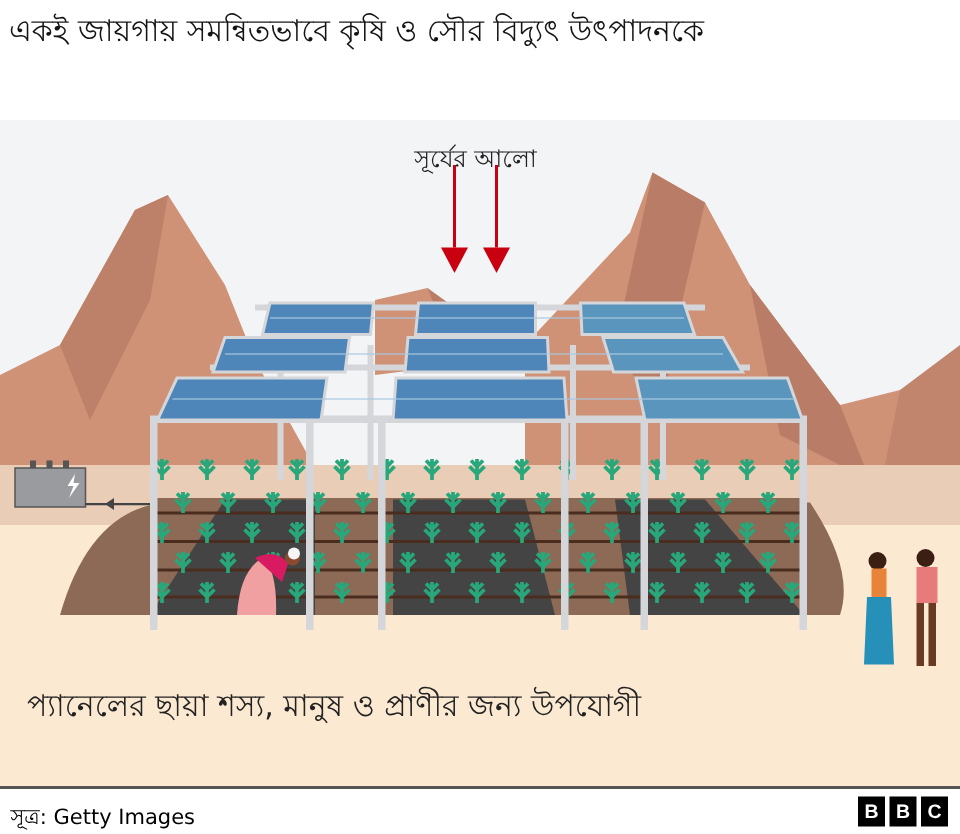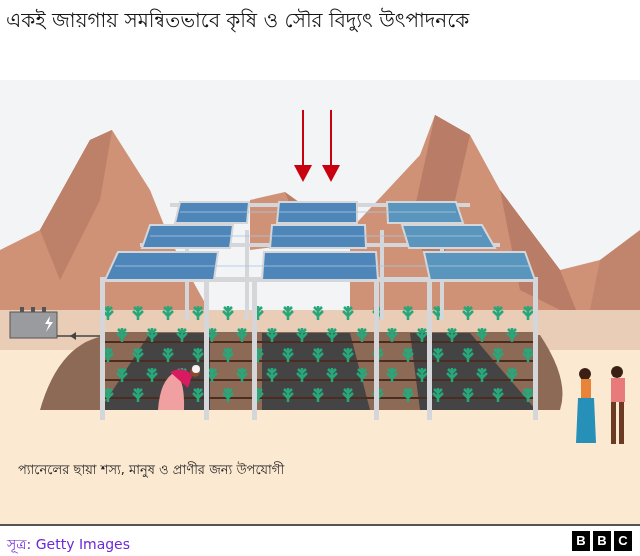--- a/index.html
+++ b/index.html
@@ -2,24 +2,24 @@
 <html><head>
 <meta charset="utf-8">
 <style>
   html,body{margin:0;padding:0;}
   body{width:640px;height:556px;background:#ffffff;overflow:hidden;position:relative;font-family:"DejaVu Sans",sans-serif;}
   .title{position:absolute;left:6px;top:2px;width:628px;font-size:20px;line-height:36px;color:#141414;margin:0;font-weight:normal;}
   .title span{display:block;}
   .illus{position:absolute;left:0;top:80px;width:640px;height:446px;background:#f3f4f6;overflow:hidden;}
   .illus svg{position:absolute;left:0;top:0;}
   .sun-label{position:absolute;left:262px;top:13px;width:110px;text-align:center;font-size:16px;color:#222;}
-  .caption{position:absolute;left:18px;top:379px;width:500px;font-size:13px;line-height:22px;color:#222;}
+  .caption{position:absolute;left:18px;top:379px;width:500px;font-size:20px;line-height:22px;color:#222;}
   .caption span{display:block;}
   .footer{position:absolute;left:0;top:524px;width:640px;height:32px;border-top:2px solid #555;background:#fff;}
-  .source{position:absolute;left:7px;top:7px;font-size:14px;color:#6d28d9;}
+  .source{position:absolute;left:7px;top:7px;font-size:14px;color:#000000;}
   .bbc{position:absolute;right:8px;top:5px;display:flex;gap:3px;}
   .bbc div{width:18px;height:20px;background:#000;color:#fff;font-weight:bold;font-size:13px;line-height:20px;text-align:center;font-family:"Liberation Sans",sans-serif;}
 </style>
 </head>
 <body>
 
 <h1 class="title">
   <span>একই জায়গায় সমন্বিতভাবে কৃষি ও সৌর বিদ্যুৎ উৎপাদনকে</span>
 </h1>
 
@@ -193,20 +193,21 @@
     <g>
       <circle cx="585" cy="294" r="6" fill="#3a1f12"></circle>
       <rect x="581" y="299" width="10" height="20" fill="#e8843a"></rect>
       <polygon points="578,318 594,318 596,363 576,363" fill="#2690b8"></polygon>
       <circle cx="617" cy="292" r="6" fill="#3a1f12"></circle>
       <rect x="611" y="298" width="14" height="24" fill="#e77a7a"></rect>
       <rect x="611" y="322" width="5" height="42" fill="#6b3a22"></rect>
       <rect x="619" y="322" width="5" height="42" fill="#6b3a22"></rect>
     </g>
   </svg>
+  <div class="sun-label">সূর্যের আলো</div>
   <div class="caption">
     <span>প্যানেলের ছায়া শস্য, মানুষ ও প্রাণীর জন্য উপযোগী</span>
   </div>
 </div>
 
 <div class="footer">
   <div class="source">সূত্র: Getty Images</div>
   <div class="bbc">
     <div>B</div>
     <div>B</div>

